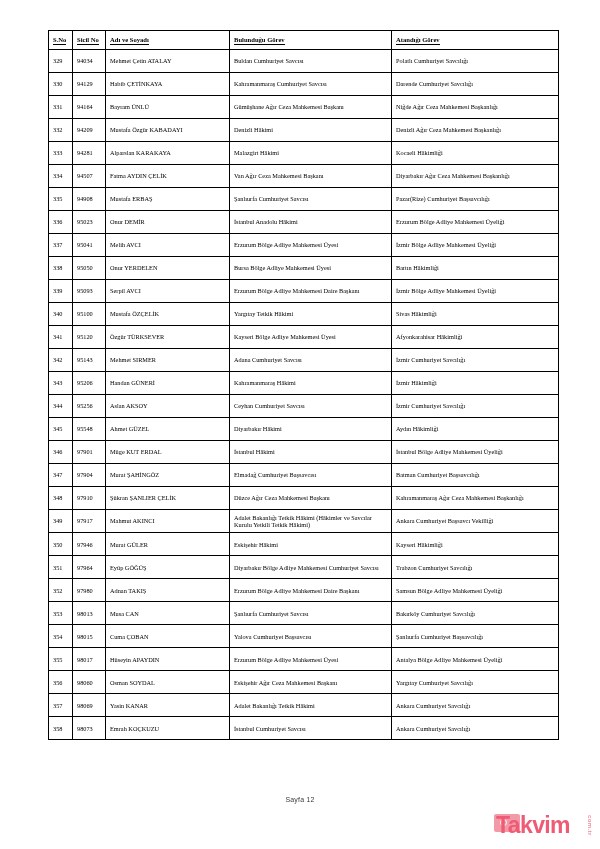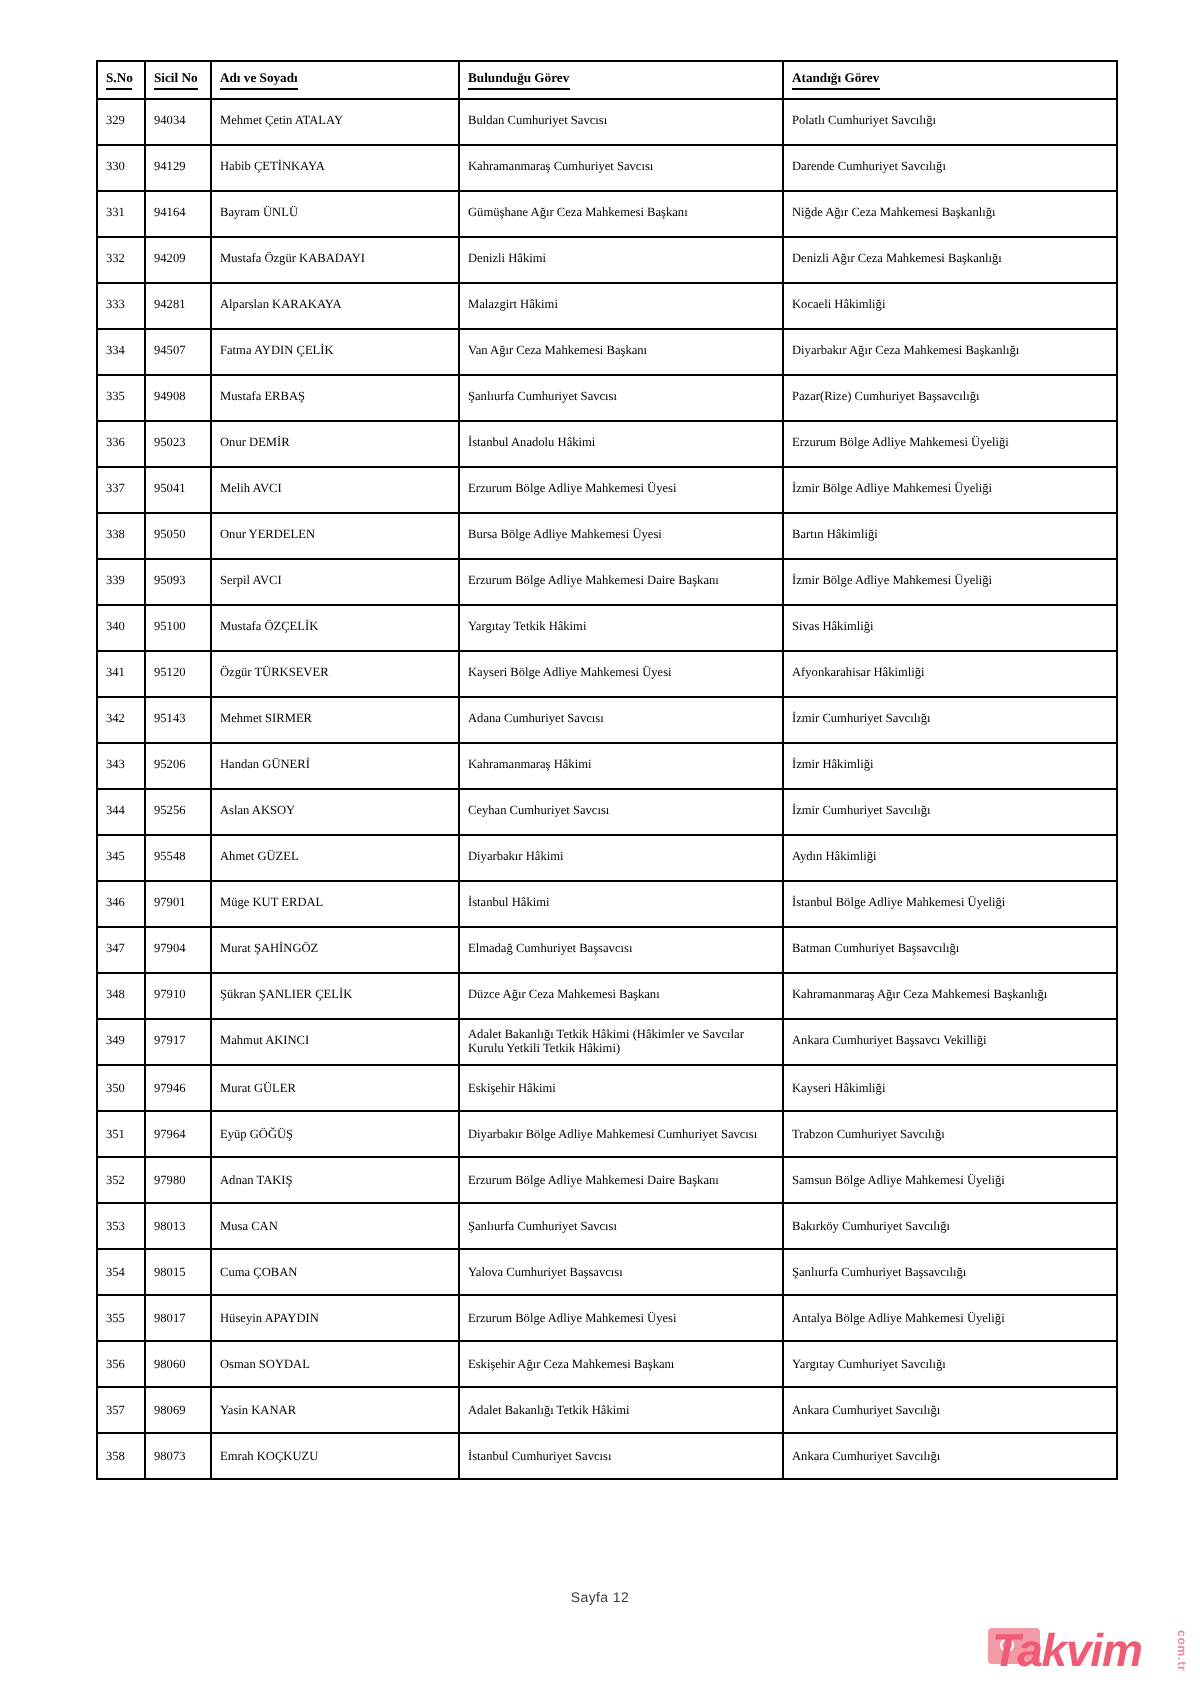--- a/index.html
+++ b/index.html
@@ -123,21 +123,20 @@
     border: 1.6px solid #ffffff;
     border-radius: 50%;
     box-sizing: border-box;
   }
   .wm-text {
     position: absolute;
     left: 2px;
     top: 2px;
     font-family: "Liberation Sans", "DejaVu Sans", sans-serif;
     font-weight: bold;
-    font-style: italic;
     font-size: 23px;
     line-height: 23px;
     color: #ef5a74;
     letter-spacing: -0.6px;
   }
   .wm-tld {
     position: absolute;
     left: 88px;
     top: 3px;
     width: 11px;

